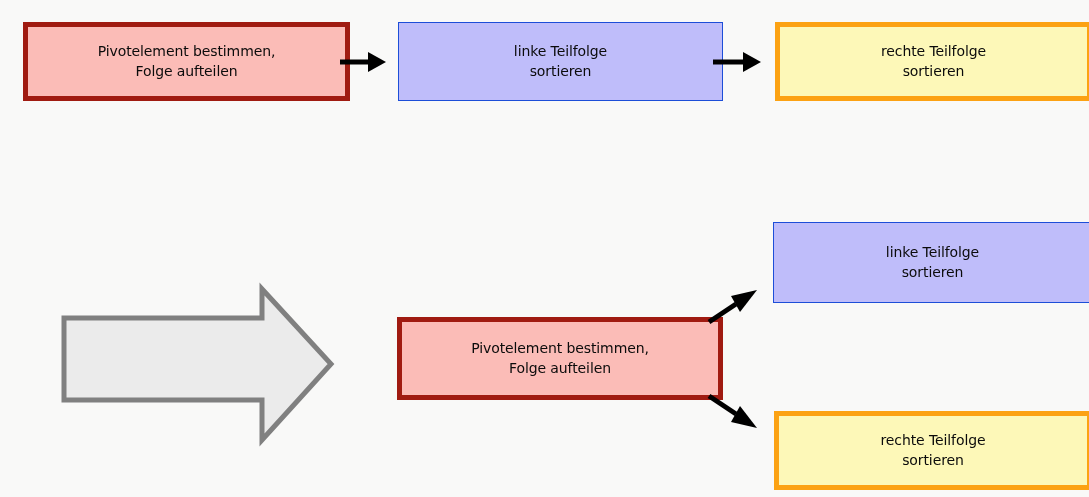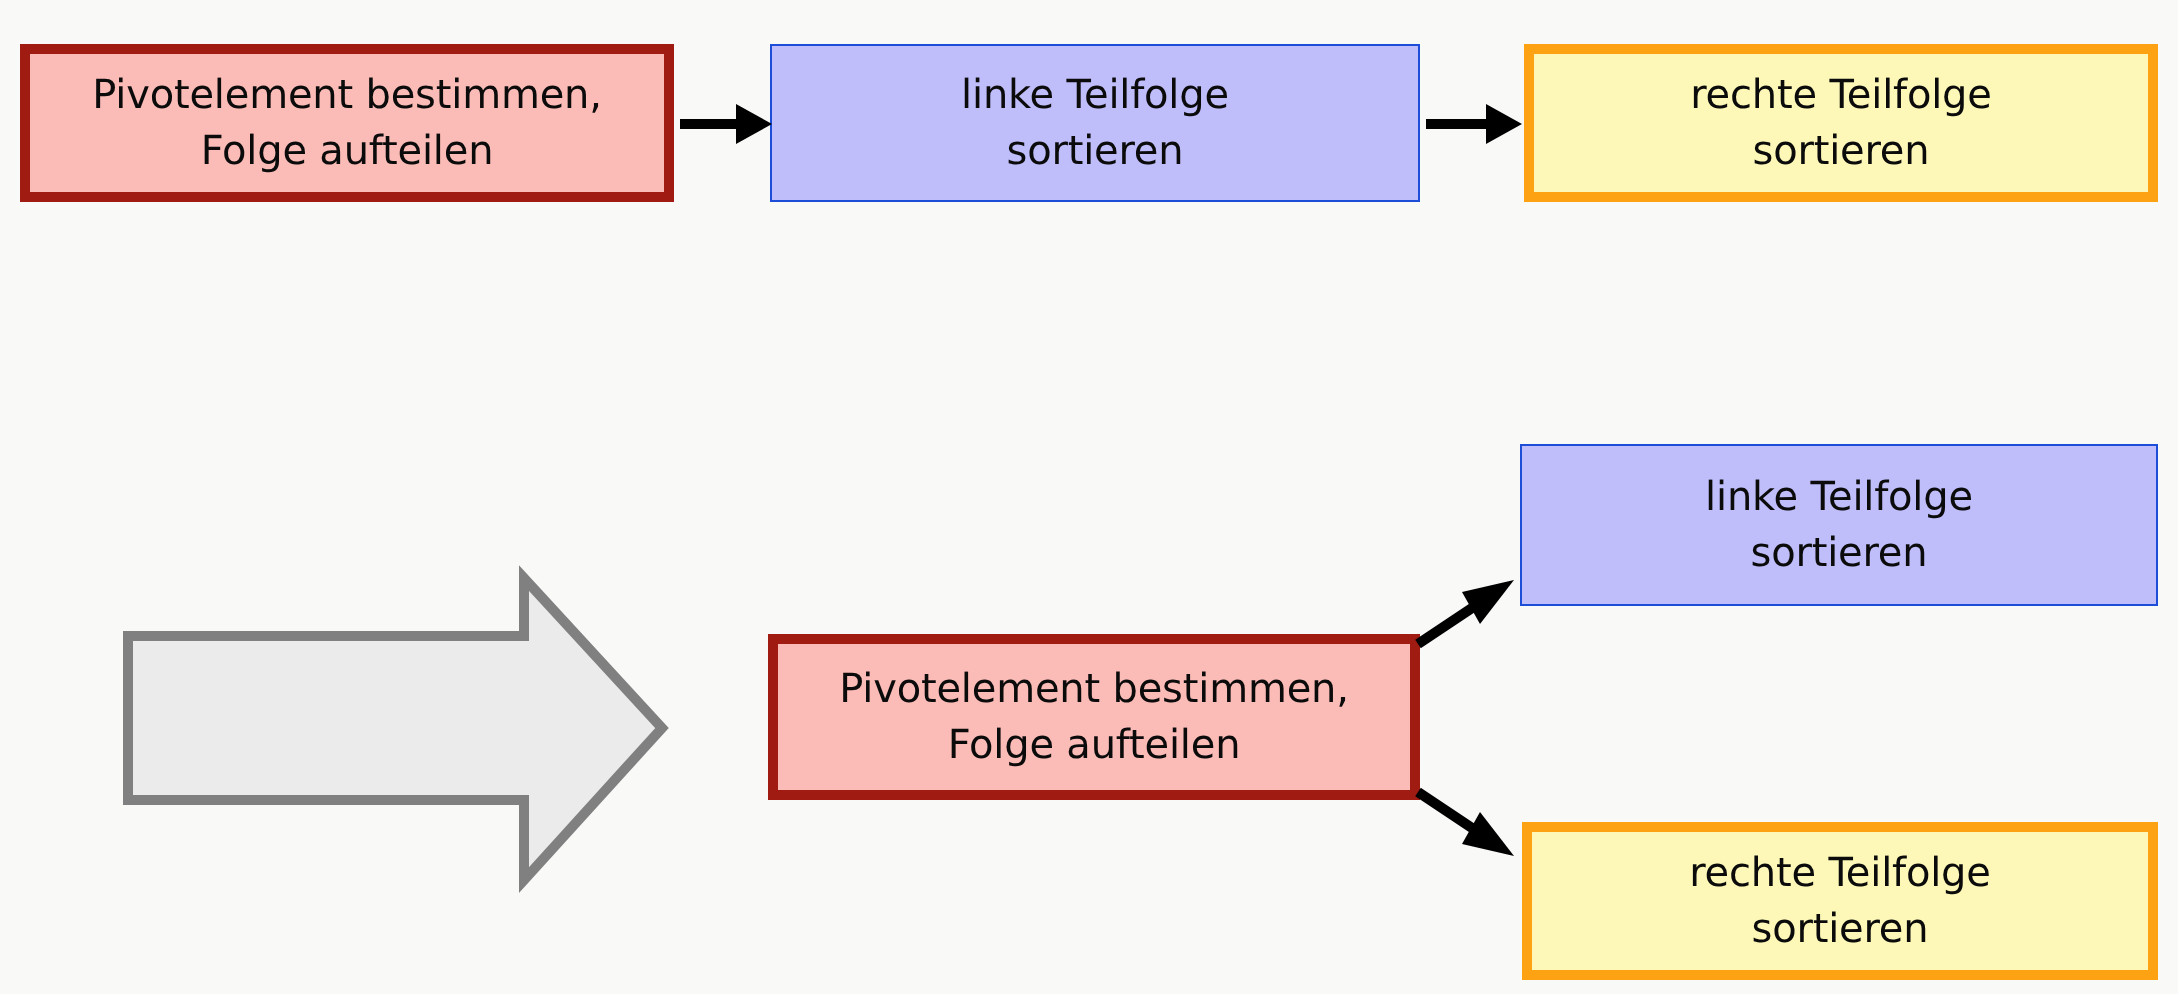--- a/index.html
+++ b/index.html
@@ -19,25 +19,26 @@
     height: 497px;
   }
   .node {
     position: absolute;
     box-sizing: border-box;
     display: flex;
     align-items: center;
     justify-content: center;
     text-align: center;
     font-family: "DejaVu Sans", sans-serif;
-    font-size: 20px;
+    font-size: 14px;
     line-height: 1.38;
     color: #0b0b0b;
     letter-spacing: -0.1px;
     white-space: pre-line;
+    margin-left: 13px;
   }
   .node-red {
     background: #fbbcb7;
     border: 5px solid #a01b11;
   }
   .node-blue {
     background: #bfbdfa;
     border: 1px solid #1d4ed8;
   }
   .node-yellow {

